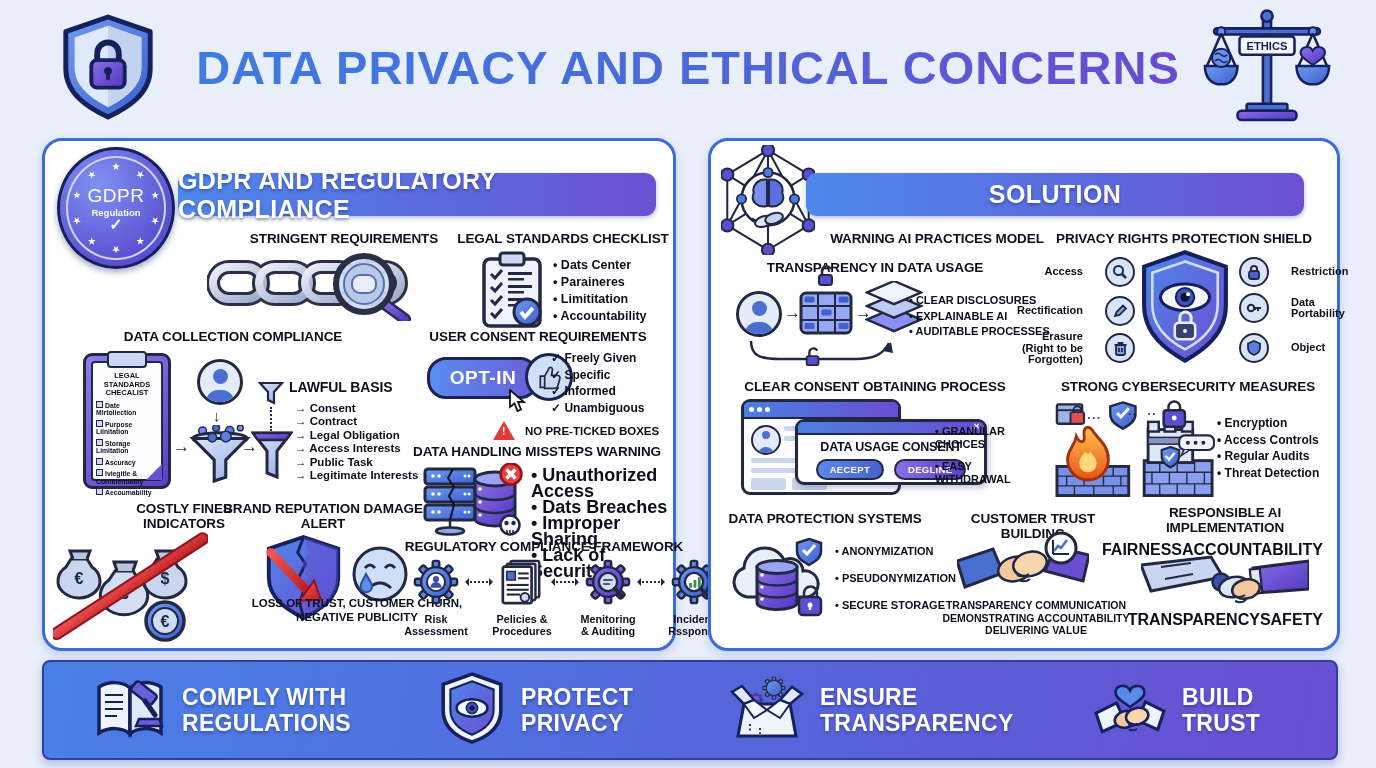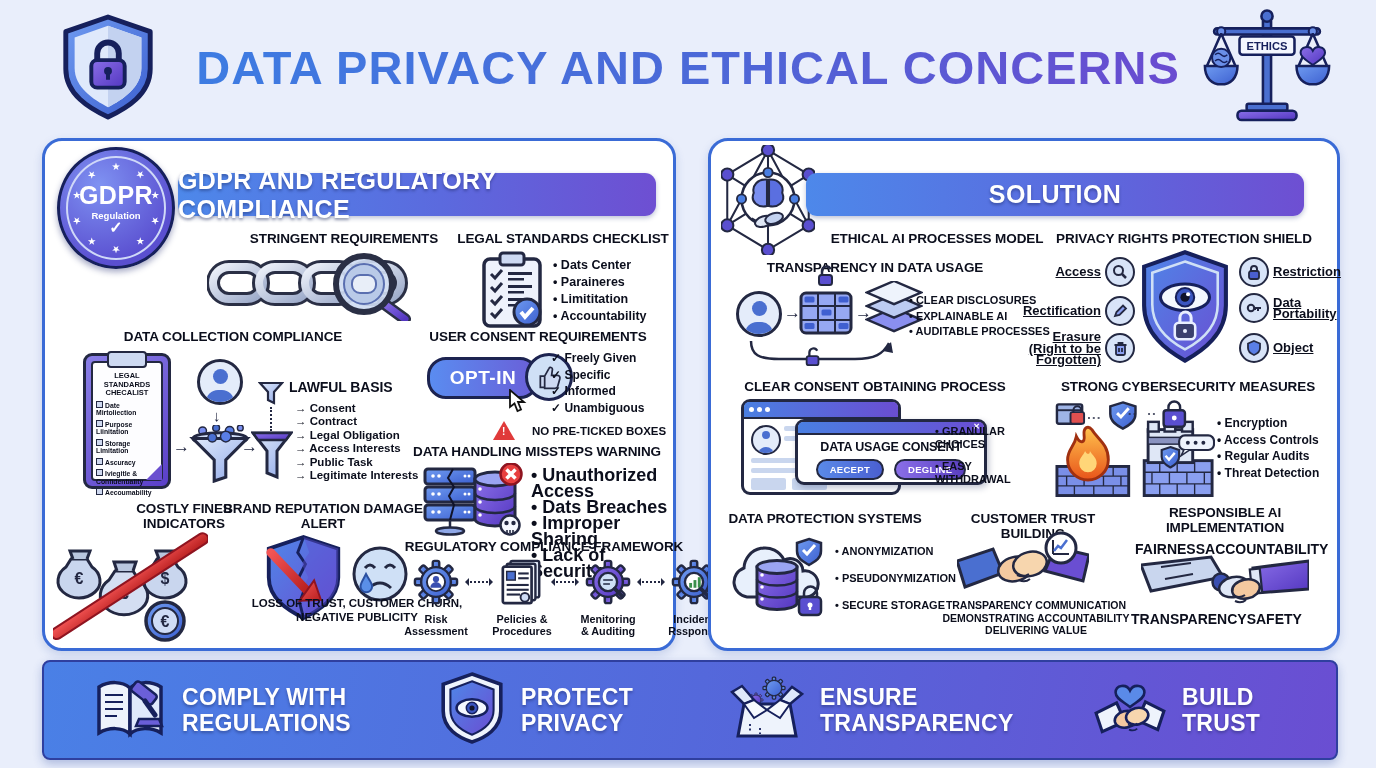--- a/index.html
+++ b/index.html
@@ -17,28 +17,28 @@
   .clist li::before{content:"✓ ";}
   .alist{position:absolute;font-weight:bold;font-size:11.5px;line-height:13.4px;}
   .alist li::before{content:"→ ";}
   
   .badge{position:absolute;width:118px;height:122px;}
   .badge-o{position:absolute;inset:0;border-radius:50%;background:radial-gradient(circle at 35% 30%,#7f92f2,#5a4fd0 72%);border:3px solid #16205c;box-shadow:0 3px 6px rgba(30,40,110,.4);}
   .badge-i{position:absolute;inset:9px;border-radius:50%;border:2.5px solid #cfd8f8;}
   .b-star{position:absolute;left:50%;top:50%;width:12px;height:12px;margin:-6px;color:#fff;font-size:10px;text-align:center;}
   .b-star::before{content:"★";}
   .badge-txt{position:absolute;inset:0;display:flex;flex-direction:column;align-items:center;justify-content:center;color:#fff;text-align:center;}
-  .badge-t1{font-size:25px;font-weight:bold;letter-spacing:.5px;}
+  .badge-t1{font-size:19px;font-weight:normal;letter-spacing:.5px;}
   .badge-t2{font-size:9.5px;font-weight:bold;}
   .b-check{font-size:16px;font-weight:bold;line-height:14px;}
   .b-check::before{content:"✓";}
   
   .optin{position:absolute;width:106px;height:36px;border-radius:19px;border:3px solid #1c2350;background:linear-gradient(90deg,#5a8cf0,#6a5fd8);color:#fff;font-weight:bold;font-size:19px;display:flex;align-items:center;justify-content:center;letter-spacing:.5px;}
   .thumb-c{position:absolute;width:42px;height:42px;border-radius:50%;background:#cfe0f6;border:3px solid #1c2350;display:flex;align-items:center;justify-content:center;}
-  .warn-row{position:absolute;display:flex;align-items:center;gap:17px;font-weight:bold;font-size:11.5px;}
+  .warn-row{position:absolute;display:flex;align-items:center;gap:10px;font-weight:bold;font-size:11.5px;}
   .warn-tri{width:0;height:0;border-left:11px solid transparent;border-right:11px solid transparent;border-bottom:19px solid #e03a3a;position:relative;}
   .warn-tri i{position:absolute;left:-2px;top:5px;font-style:normal;color:#fff;font-size:10px;font-weight:bold;}
   .warn-tri i::before{content:"!";}
   
   .clipb{position:absolute;width:88px;height:136px;border:3px solid #232842;border-radius:9px;background:linear-gradient(135deg,#8a7fe8,#5a3fc8);padding:5px;box-sizing:border-box;}
   .clipb-in{position:relative;width:100%;height:100%;background:#fdfdff;border:2px solid #232842;border-radius:4px;padding:9px 3px 2px 3px;box-sizing:border-box;}
   .clipb-top{position:absolute;left:50%;top:-12px;transform:translateX(-50%);width:36px;height:13px;background:#cdd9f2;border:2.5px solid #232842;border-radius:4px;}
   .clipb-title{font-size:7.5px;font-weight:bold;text-align:center;line-height:8.5px;margin-bottom:3px;}
   .mini{font-size:6.8px;font-weight:bold;line-height:7.8px;}
   .mini li{margin-bottom:2.5px;}
@@ -59,21 +59,21 @@
   .fw-lab{font-size:10.8px;font-weight:bold;text-align:center;line-height:12px;margin-top:4px;}
   .dotarrow{width:24px;border-top:2.2px dotted #232842;position:relative;margin-top:22px;}
   .dotarrow::before{content:"";position:absolute;left:-6px;top:-5px;border:4px solid transparent;border-right-color:#232842;}
   .dotarrow::after{content:"";position:absolute;right:-6px;top:-5px;border:4px solid transparent;border-left-color:#232842;}
   
   .fine-col{position:absolute;text-align:center;font-weight:bold;line-height:1.1;}
   .ft-s{font-size:10.5px;}
   .ft-b{font-size:23px;letter-spacing:-.5px;}
   .ft-m{font-size:20px;}
   
-  .feat-row{position:absolute;display:flex;align-items:center;gap:4px;font-weight:bold;font-size:13px;line-height:11.5px;text-decoration:underline;}
+  .feat-row{position:absolute;display:flex;align-items:center;gap:22px;font-weight:bold;font-size:11px;line-height:11.5px;}
   .feat-row .lab{text-align:right;}
   .feat-row.r .lab{text-align:left;}
   .fi{width:30px;height:30px;border-radius:50%;background:#d8e4f8;border:2.5px solid #232842;display:flex;align-items:center;justify-content:center;flex:0 0 auto;box-sizing:border-box;}
   
   .browser{position:absolute;width:160px;height:96px;border:3px solid #232842;border-radius:9px;background:#fff;box-sizing:border-box;}
   .btop{height:15px;background:linear-gradient(90deg,#4a7fe2,#6a4ed2);border-bottom:2.5px solid #232842;border-radius:5px 5px 0 0;display:flex;align-items:center;gap:3px;padding-left:5px;}
   .btop .dot{width:5px;height:5px;border-radius:50%;background:#fff;}
   .bline{position:absolute;background:#c9d6ee;border-radius:2px;height:5px;}
   .bava{position:absolute;left:7px;top:23px;width:26px;height:26px;border-radius:50%;border:2.5px solid #232842;background:#e4ecfa;overflow:hidden;}
   .bava::before{content:"";position:absolute;left:50%;top:4px;width:8px;height:8px;margin-left:-4px;border-radius:50%;background:#4a6fd0;}
@@ -85,21 +85,21 @@
   .mtitle{font-size:12.5px;font-weight:bold;text-align:center;margin-top:5px;letter-spacing:-.2px;}
   .mbtns{display:flex;justify-content:center;gap:10px;margin-top:5px;}
   .mbtn{border:2px solid #232842;border-radius:11px;color:#fff;font-weight:bold;font-size:9.5px;padding:3px 12px;letter-spacing:.3px;}
   .mbtn.acc{background:linear-gradient(90deg,#5a8ae8,#4a5fd0);}
   .mbtn.dec{background:linear-gradient(90deg,#8a6fe8,#5a3fc0);}
   
   .footer{position:absolute;left:42px;top:660px;width:1292px;height:96px;border-radius:8px;border:2.5px solid #2f3f9f;background:linear-gradient(100deg,#4a80e6,#5566da 55%,#6a4ed2);box-shadow:0 4px 10px rgba(40,70,160,.3);}
   .fgroup{position:absolute;top:0;height:100%;display:flex;align-items:center;gap:16px;}
   .flabel{color:#fff;font-weight:bold;font-size:23px;line-height:1.14;letter-spacing:.3px;text-shadow:0 2px 3px rgba(20,30,80,.4);}
   .caption{position:absolute;font-weight:bold;text-align:center;}
-  .resp-row{position:absolute;display:flex;justify-content:flex-start;font-weight:bold;font-size:14px;}
+  .resp-row{position:absolute;display:flex;justify-content:flex-end;font-weight:bold;font-size:16px;}
 </style>
 </head>
 <body>
 
 <svg width="0" height="0" style="position:absolute" aria-hidden="true">
   <defs>
     <linearGradient id="g-blue" x1="0" y1="0" x2="1" y2="1">
         <stop offset="0" stop-color="#6f9bf0"></stop>
         <stop offset="1" stop-color="#3c5fd0"></stop>
       </linearGradient>
@@ -520,21 +520,21 @@
         <g fill="#4a7fe2" stroke="#232842" stroke-width="1.8">
             <circle cx="46" cy="27" r="4.5"></circle>
             <circle cx="20" cy="53" r="4.5"></circle>
             <circle cx="72" cy="53" r="4.5"></circle>
           </g>
       </svg>
     </span>
 
     <div class="hbar" style="left:95px;top:32px;width:498px;height:43px">SOLUTION</div>
 
-    <div class="sec-t" style="left:118px;top:90px;width:216px">ETHICAL AI PROCESSES MODEL</div>
+    <div class="sec-t" style="left:118px;top:90px;width:216px">WARNING AI PRACTICES MODEL</div>
     <div class="sec-t" style="left:344px;top:90px;width:258px">PRIVACY RIGHTS PROTECTION SHIELD</div>
 
     <div class="sec-t" style="left:48px;top:119px;width:232px">TRANSPARENCY IN DATA USAGE</div>
     <div class="person" style="left:25px;top:150px"></div>
     <span class="arr" style="left:73px;top:162px"></span>
     <span class="abs" style="left:104px;top:124px">
       <svg width="22" height="22" viewBox="0 0 22 22">
           <rect x="4" y="10" width="13" height="10" rx="2.5" fill="#5a4fd0" stroke="#232842" stroke-width="2"></rect>
           <path d="M7 10V6a4.5 4.5 0 0 1 8.6-1.8" fill="none" stroke="#232842" stroke-width="2.5"></path>
         </svg>

